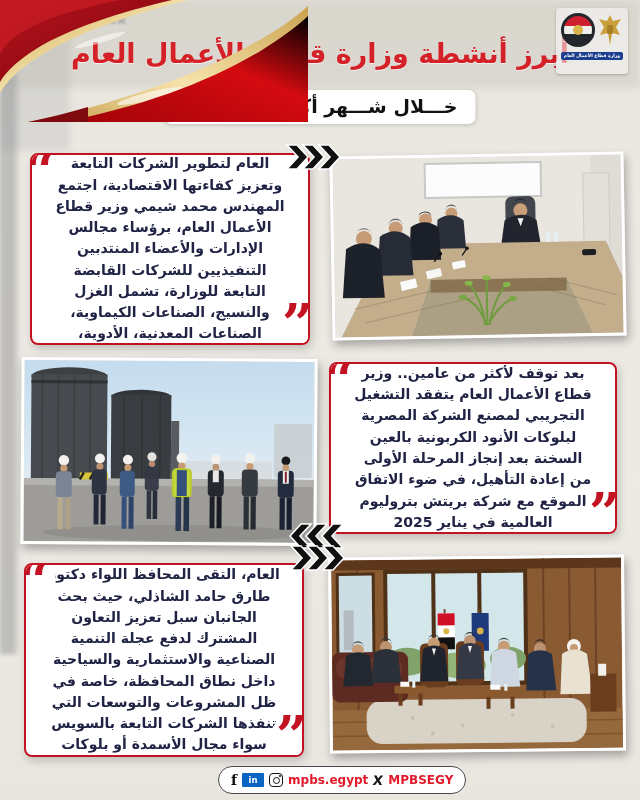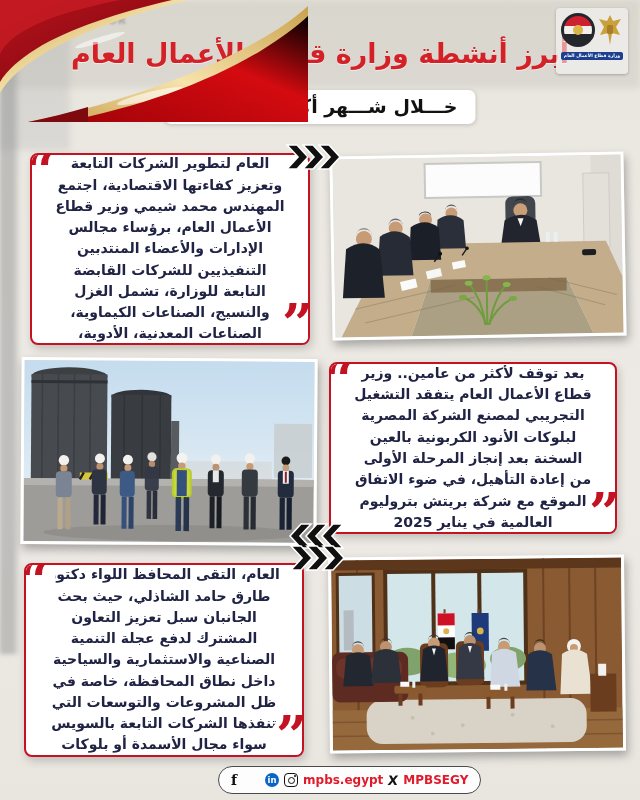--- a/index.html
+++ b/index.html
@@ -57,22 +57,22 @@
   #box3{left:24px; top:563px; width:280px; height:194px;}
   .chev{position:absolute; z-index:5;}
   #chev1{left:286px; top:144px;}
   #chev2{left:288px; top:523px;}
   #chev3{left:290px; top:545px;}
   
   .footer-pill{position:absolute; left:218px; top:766px; height:28px; z-index:7;
     display:flex; align-items:center; gap:5px; padding:0 12px; box-sizing:border-box;
     border:1.5px solid #4a4a4a; border-radius:15px; background:rgba(255,255,255,.92);}
   .fb-glyph{font-size:14px; font-weight:bold; color:#111; font-family:"DejaVu Serif", serif;}
-  .li-badge{width:14px; height:14px; border-radius:7px; background:#0a66c2; color:#fff; font-size:8.5px; font-weight:bold;
-    display:flex; align-items:center; justify-content:center;margin-left:23px;}
+  .li-badge{width:22px; height:14px; border-radius:1px; background:#0a66c2; color:#fff; font-size:8.5px; font-weight:bold;
+    display:flex; align-items:center; justify-content:center;}
   .ig-icon{width:12px; height:12px; border:1.6px solid #111; border-radius:4px; position:relative; display:inline-block;}
   .ig-icon::before{content:""; position:absolute; left:50%; top:50%; width:5px; height:5px; margin:-3.3px 0 0 -3.3px;
     border:1.3px solid #111; border-radius:50%;}
   .ig-icon::after{content:""; position:absolute; right:1px; top:1px; width:1.8px; height:1.8px; border-radius:50%; background:#111;}
   .handle{font-size:12px; font-weight:bold; color:#e01a2b;}
   .x-glyph{font-size:13px; font-weight:900; color:#111; transform:skewX(-8deg); display:inline-block;}
 </style>
 </head>
 <body>
 

